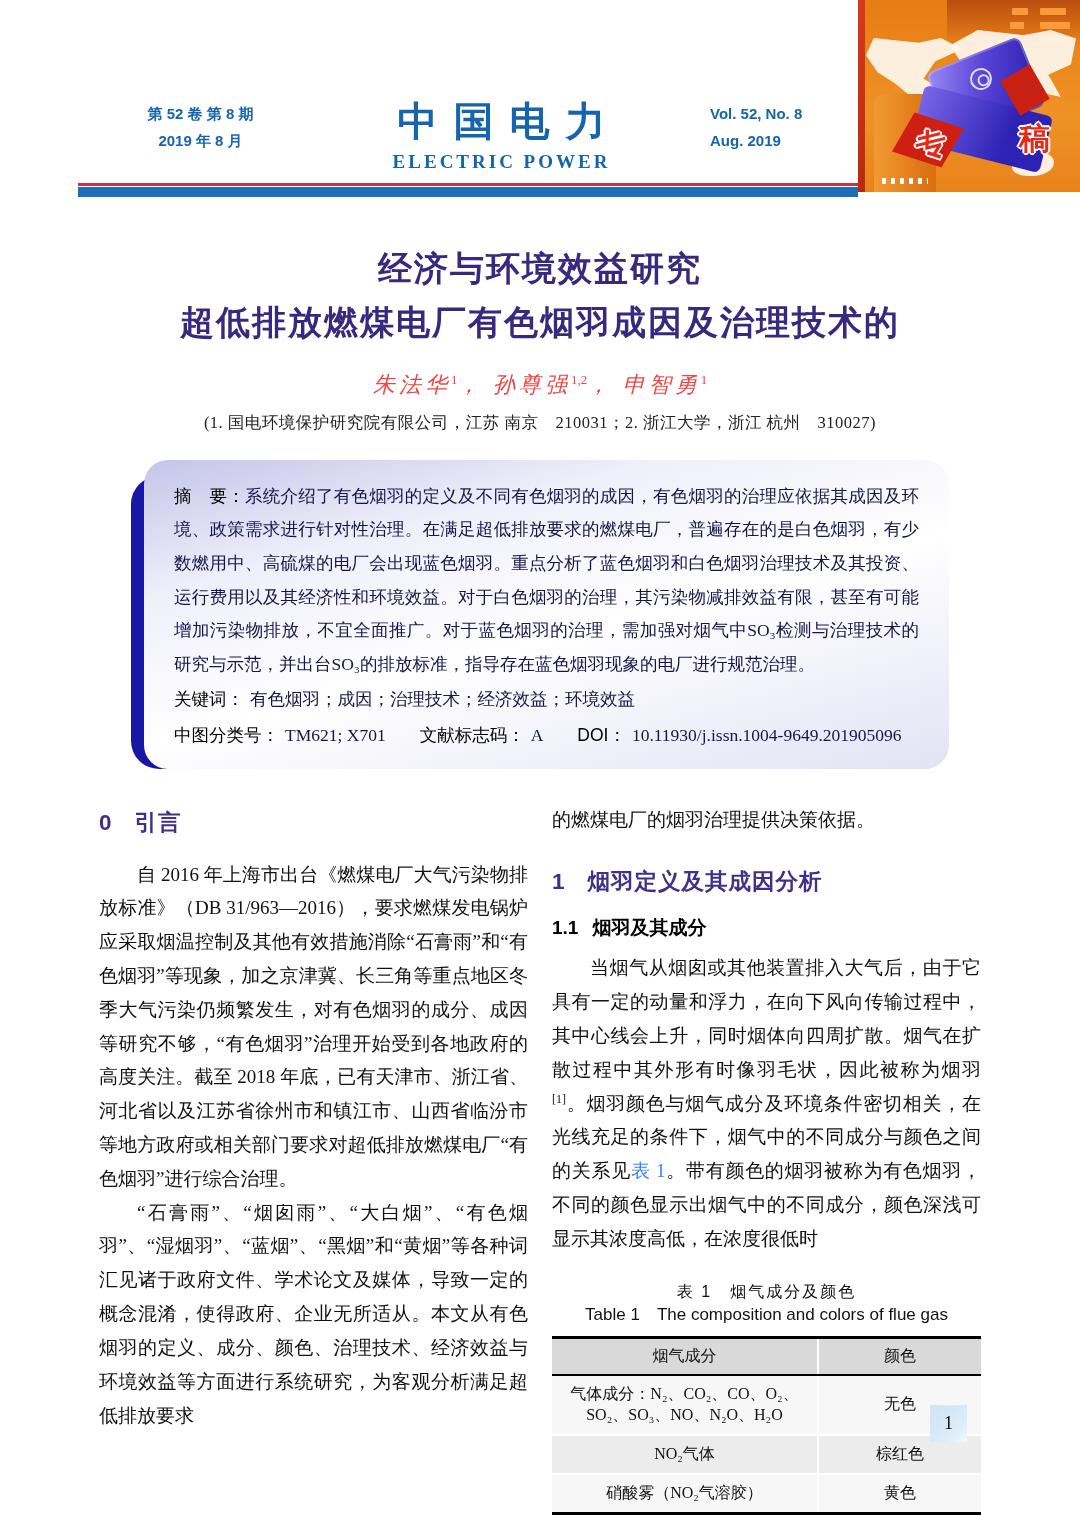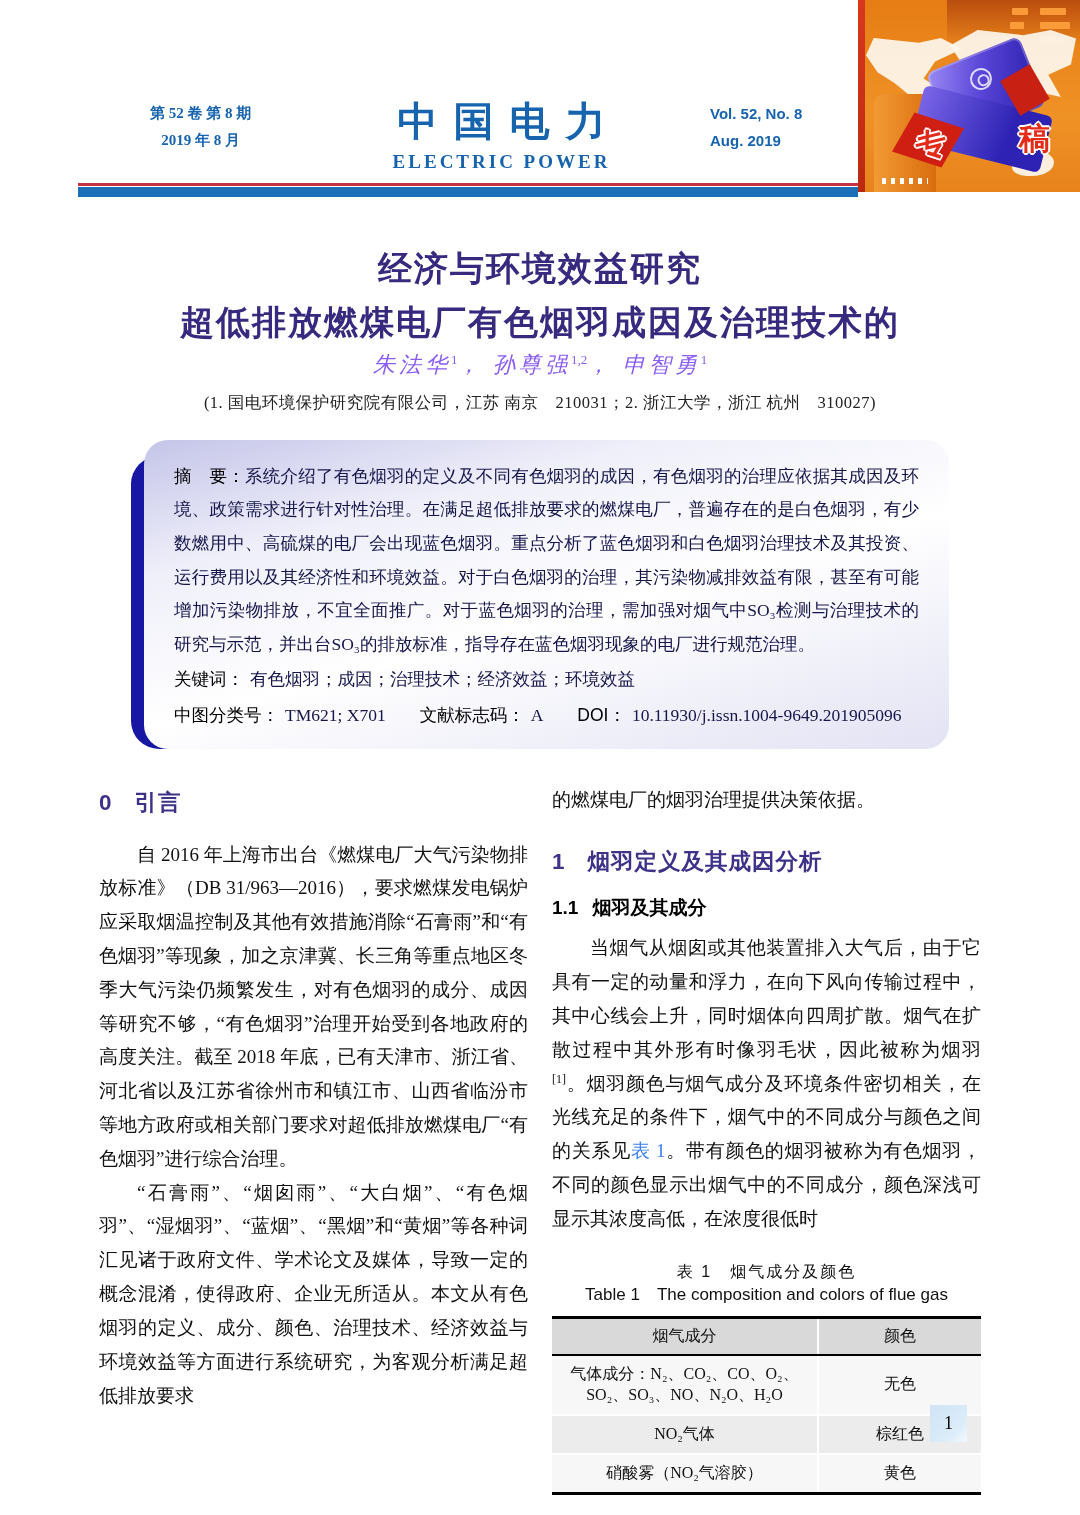--- a/index.html
+++ b/index.html
@@ -43,37 +43,37 @@
     border-radius:50%; border:2px solid rgba(255,255,255,.8); }
   .tag-char { position:absolute; font-family:"Liberation Sans","DejaVu Sans",sans-serif;
     font-weight:bold; font-size:31px; color:#e42a18;
     text-shadow:-2px 0 #fff,2px 0 #fff,0 -2px #fff,0 2px #fff,-1px -1px #fff,1px 1px #fff,-1px 1px #fff,1px -1px #fff; }
   .tag-char.c1 { left:58px; bottom:26px; transform:rotate(-14deg); }
   .tag-char.c2 { right:30px; bottom:32px; }
   
   .header { display:flex; align-items:flex-start; padding:100px 0 0 108px; width:860px;
     color:#1663ae; }
   .h-left { width:185px; text-align:center;
-    font-family:Liberation Serif, serif; font-weight:bold; font-size:15px; line-height:1.8; }
+    font-family:Liberation Sans, sans-serif; font-weight:bold; font-size:15px; line-height:1.8; }
   .h-center { flex:1; text-align:center; margin-top:-6px; }
   .journal-cn { font-family:"Liberation Sans","DejaVu Sans",sans-serif; font-weight:bold;
     font-size:40px; letter-spacing:16px; text-indent:16px; }
   .journal-en { font-family:"Liberation Serif","DejaVu Serif",serif; font-weight:bold;
     font-size:19px; letter-spacing:3px; margin-top:2px; }
   .h-right { width:150px; 
     font-family:"Liberation Sans","DejaVu Sans",sans-serif; font-weight:bold; font-size:15px; line-height:1.8; }
   .rules { margin:10px 0 0 78px; width:780px; }
   .rule-red { height:3px; background:#c63246; }
   .rule-blue { height:10px; background:#1a6fb8; margin-top:1px; }
   
   .title { margin-top:44px; text-align:center;
     font-family:"Liberation Sans","DejaVu Sans",sans-serif; font-weight:bold;
     font-size:34px; line-height:1.6; letter-spacing:2px; color:#372a7e; }
-  .authors { text-align:center; font-size:22px; letter-spacing:4px;
-    font-style:italic; color:#8b5cf6; }
+  .authors { margin-top:20px; text-align:center; font-size:22px; letter-spacing:4px;
+    font-style:italic; color:#ef4444; }
   .authors sup { font-size:13px; font-style:normal; letter-spacing:0; }
   .affiliation { margin-top:12px; text-align:center; font-size:16.5px; color:#222; letter-spacing:.5px; }
   
   .abs-wrap { position:relative; width:818px; margin:26px auto 0; }
   .abs-backdrop { position:absolute; left:0; top:16px; width:calc(100% - 8px); height:calc(100% - 16px);
     background:#1717a3; border-radius:28px; }
   .abs-panel { position:relative; margin:0 0 18px 13px; border-radius:24px;
     background:linear-gradient(165deg,#c4c4e9 0%,#efeffa 26%,#ffffff 55%,#e2e2f4 100%);
     padding:20px 30px 16px 30px; }
   .abs-panel p { font-size:17.5px; line-height:1.92; text-align:justify; color:#15154a; }

